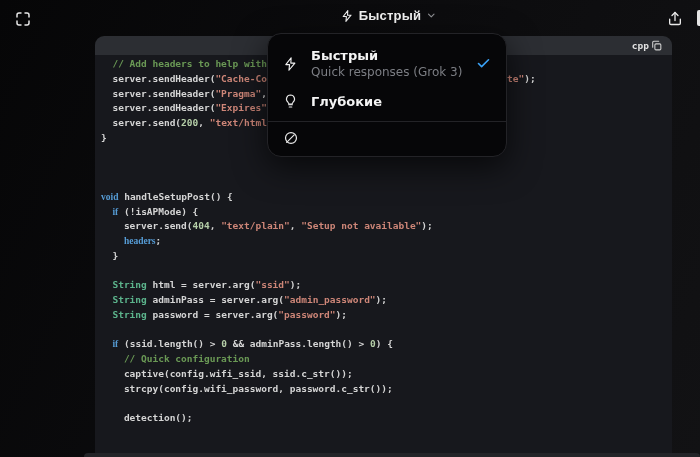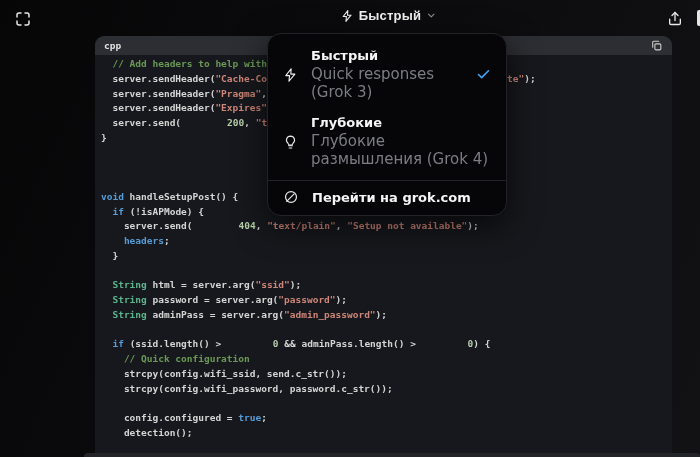--- a/index.html
+++ b/index.html
@@ -16,40 +16,40 @@
   .fullscreen-btn { position:absolute; left:14px; top:10px; width:18px; height:18px; }
   .share-btn { position:absolute; right:16px; top:9px; width:18px; height:18px; }
   .edge-sliver { position:absolute; right:0; top:10px; width:3px; height:16px; background:#e6e6e6; border-radius:2px 0 0 2px; }
   .model-selector {
     position:absolute; left:389px; top:8px; transform:translateX(-50%);
     display:flex; align-items:center; gap:5px; cursor:pointer; background:none; border:none;
   }
   .model-selector .label { font-size:13px; font-weight:bold; color:#f2f2f2; letter-spacing:.2px; }
   
   .code-block { position:absolute; left:95px; top:36px; width:577px; bottom:0; border-radius:9px 9px 0 0; overflow:hidden; }
-  .code-header { position:absolute; top:0; left:0; right:0; height:19px; background:#2c2e33; display:flex; align-items:center; justify-content:space-between; padding:0 9px; }
+  .code-header { position:absolute; top:0; left:0; right:0; height:19px; background:#2c2e33; display:flex; align-items:center; justify-content:flex-end; padding:0 9px; }
   .code-lang { font:700 9.5px "DejaVu Sans Mono", monospace; color:#e3e3e3; }
   .copy-btn { width:14px; height:14px; }
   .code-body { position:absolute; top:19px; left:0; right:0; bottom:0; background:#17181d; padding:3px 4px 0 6px; overflow:hidden; }
   .cl { white-space:pre; line-height:14.75px; height:14.75px; font:600 9.5px "DejaVu Sans Mono", monospace; color:var(--plain); }
-  .cl .kw { color:var(--keyword); }
+  .cl .kw { color:var(--keyword);font-family:Liberation Serif, serif; }
   .cl .st { color:var(--string); }
   .cl .cm { color:var(--comment); }
   .cl .ty { color:var(--type);text-align:right; }
-  .cl .nu { color:var(--number);margin-left:46px; }
+  .cl .nu { color:var(--number); }
   
   .model-menu {
     position:absolute; left:267px; top:33px; width:240px; border-radius:14px;
     background:#060608; border:1px solid #232327;
     box-shadow:0 10px 32px rgba(0,0,0,.65); padding:7px 0 0 0; z-index:10;
   }
   .menu-item { display:flex; align-items:center; gap:13px; padding:7px 15px; cursor:pointer; }
   .menu-item .texts { flex:1; display:flex; flex-direction:column; gap:2px; }
   .menu-item .title { font-size:13px; font-weight:bold; color:#f5f5f5; }
-  .menu-item .subtitle { font-size:15px; color:#7c7e84; }
+  .menu-item .subtitle { font-size:12px; color:#7c7e84; }
   .menu-divider { height:1px; background:#232327; margin-top:5px; }
   .menu-link { display:flex; align-items:center; gap:13px; padding:8px 15px 10px 15px; cursor:pointer; }
   .menu-link .title { font-size:13px; font-weight:bold; color:#f5f5f5; }
   
   .bottom-edge { position:absolute; left:84px; right:0; top:453px; height:4px; background:#232428; border-radius:8px 8px 0 0; }
   svg { display:block; }
 </style>
 </head>
 <body>
 
@@ -101,29 +101,28 @@
       <div class="cl"> </div>
       <div class="cl"> </div>
       <div class="cl"> </div>
       <div class="cl"><span class="kw">void</span><span class="pl"> handleSetupPost() {</span></div>
       <div class="cl"><span class="pl">  </span><span class="kw">if</span><span class="pl"> (!isAPMode) {</span></div>
       <div class="cl"><span class="pl">    server.send(</span><span class="nu">404</span><span class="pl">, </span><span class="st">"text/plain"</span><span class="pl">, </span><span class="st">"Setup not available"</span><span class="pl">);</span></div>
       <div class="cl"><span class="pl">    </span><span class="kw">headers</span><span class="pl">;</span></div>
       <div class="cl"><span class="pl">  }</span></div>
       <div class="cl"> </div>
       <div class="cl"><span class="pl">  </span><span class="ty">String</span><span class="pl"> html = server.arg(</span><span class="st">"ssid"</span><span class="pl">);</span></div>
+      <div class="cl"><span class="pl">  </span><span class="ty">String</span><span class="pl"> adminPass = server.arg(</span><span class="st">"admin_password"</span><span class="pl">);</span></div>
       <div class="cl"><span class="pl">  </span><span class="ty">String</span><span class="pl"> password = server.arg(</span><span class="st">"password"</span><span class="pl">);</span></div>
-      <div class="cl"><span class="pl">  </span><span class="ty">String</span><span class="pl"> adminPass = server.arg(</span><span class="st">"admin_password"</span><span class="pl">);</span></div>
       <div class="cl"> </div>
       <div class="cl"><span class="pl">  </span><span class="kw">if</span><span class="pl"> (ssid.length() &gt; </span><span class="nu">0</span><span class="pl"> &amp;&amp; adminPass.length() &gt; </span><span class="nu">0</span><span class="pl">) {</span></div>
       <div class="cl"><span class="pl">    </span><span class="cm">// Quick configuration</span></div>
-      <div class="cl"><span class="pl">    strcpy(config.wifi_ssid, send.c_str());</span></div>
+      <div class="cl"><span class="pl">    captive(config.wifi_ssid, ssid.c_str());</span></div>
       <div class="cl"><span class="pl">    strcpy(config.wifi_password, password.c_str());</span></div>
       <div class="cl"> </div>
-      <div class="cl"><span class="pl">    config.configured = </span><span class="kw">true</span><span class="pl">;</span></div>
       <div class="cl"><span class="pl">    detection();</span></div>
     </div>
 </div>
 
 <div class="model-menu">
   <div class="menu-item">
     <svg width="15" height="16" viewBox="0 0 24 24" fill="none" stroke="#f2f2f2" stroke-width="1.8" stroke-linejoin="round">
       <path d="M13 2 4.5 13h6L9.5 22 19 10.5h-6.5L13 2z"></path>
     </svg>
     <div class="texts">
@@ -135,26 +134,24 @@
     </svg>
   </div>
   <div class="menu-item">
     <svg width="15" height="16" viewBox="0 0 24 24" fill="none" stroke="#e9e9e9" stroke-width="1.8" stroke-linecap="round" stroke-linejoin="round">
       <path d="M9 18h6"></path>
         <path d="M10 21.5h4"></path>
       <path d="M12 2.5a6.5 6.5 0 0 0-4 11.6c.8.7 1.3 1.6 1.5 2.9h5c.2-1.3.7-2.2 1.5-2.9a6.5 6.5 0 0 0-4-11.6z"></path>
     </svg>
     <div class="texts">
       <div class="title">Глубокие</div>
-      <div class="subtitle">Глубокие размышления (Grok 4)</div>
     </div>
   </div>
   <div class="menu-divider"></div>
   <div class="menu-link">
     <svg width="16" height="16" viewBox="0 0 24 24" fill="none" stroke="#e9e9e9" stroke-width="1.8" stroke-linecap="round">
       <circle cx="12" cy="12" r="8.2"></circle>
       <line x1="5.5" y1="18.5" x2="16.8" y2="7.2"></line>
     </svg>
-    <div class="title">Перейти на grok.com</div>
   </div>
 </div>
 
 <div class="bottom-edge"></div>
 
 </body></html>

